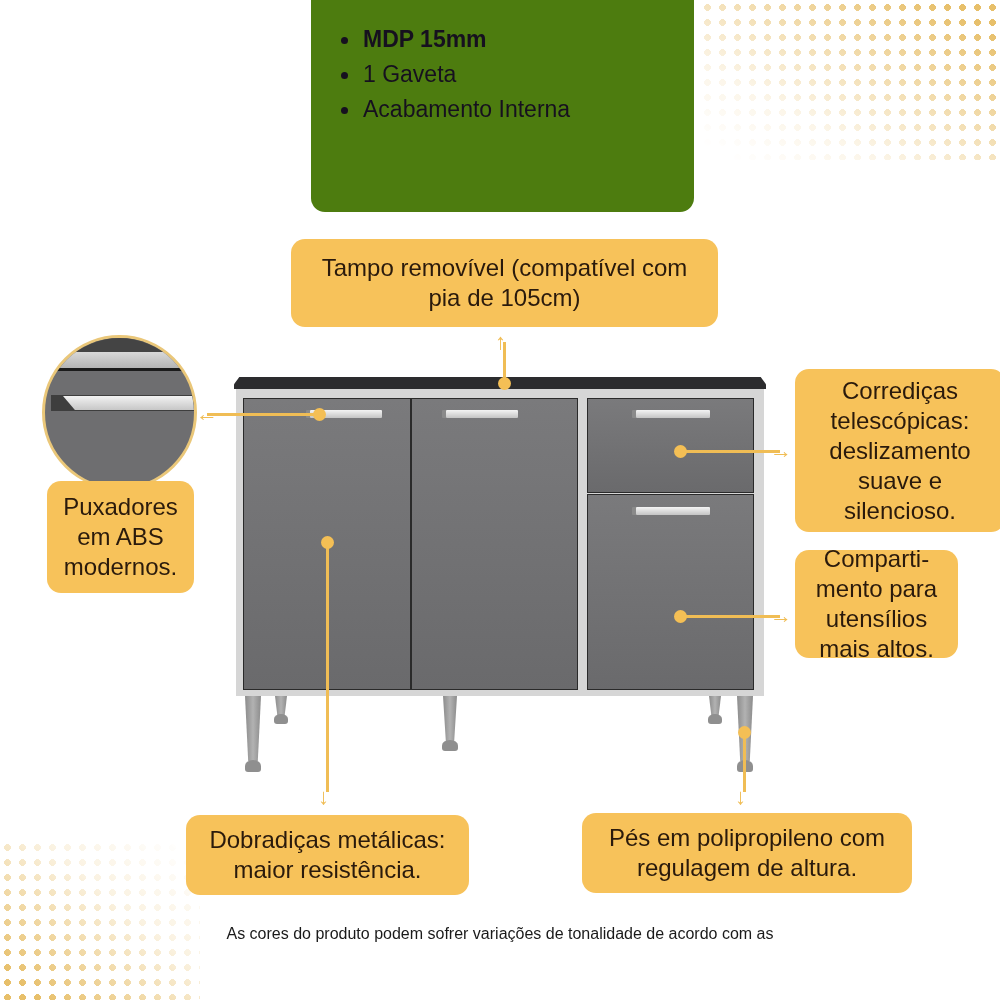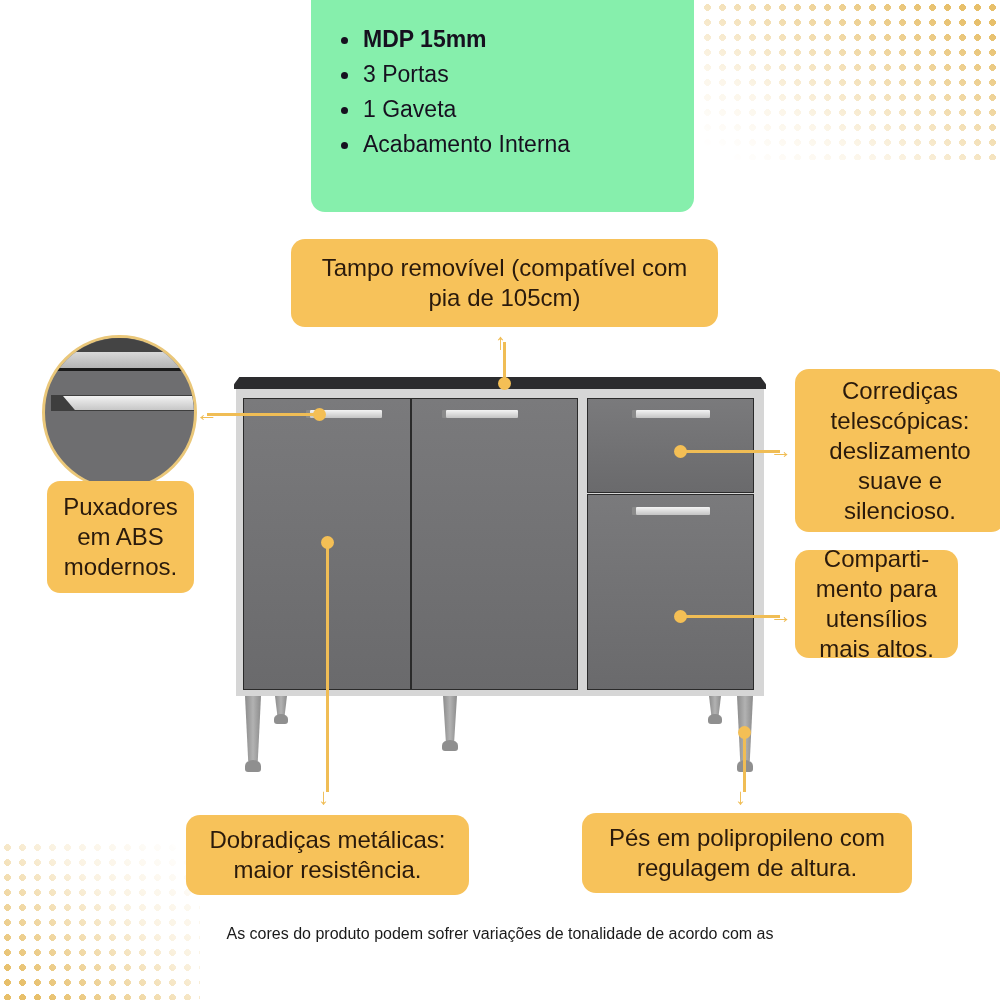--- a/index.html
+++ b/index.html
@@ -9,21 +9,21 @@
     background-image: radial-gradient(circle, #e7bf6a 3.2px, transparent 3.6px);
     background-size:15px 15px; 
     -webkit-mask-image: linear-gradient(to bottom left, #000 10%, rgba(0,0,0,0.15) 70%, transparent 95%);
     mask-image: linear-gradient(to bottom left, #000 10%, rgba(0,0,0,0.15) 70%, transparent 95%); }
   .dots-bl { position:absolute; left:0; top:840px; width:200px; height:160px;
     background-image: radial-gradient(circle, #e7bf6a 3.2px, transparent 3.6px);
     background-size:15px 15px;
     -webkit-mask-image: linear-gradient(to top right, #000 10%, rgba(0,0,0,0.2) 60%, transparent 95%);
     mask-image: linear-gradient(to top right, #000 10%, rgba(0,0,0,0.2) 60%, transparent 95%); }
 
-  .spec-box { position:absolute; left:311px; top:0; width:383px; height:212px; background:#86efac;
+  .spec-box { position:absolute; left:311px; top:0; width:383px; height:212px; background:#4d7c0f;
     border-radius:0 0 14px 14px; box-sizing:border-box; padding:22px 0 0 30px; }
   .spec-box ul { margin:0; padding:0; list-style:none; }
   .spec-box li { font-size:23px; line-height:35px; color:#16101f; position:relative; padding-left:22px; }
   .spec-box li::before { content:""; position:absolute; left:0; top:15px; width:7px; height:7px; border-radius:50%; background:#16101f; }
   .spec-box li.bold { font-weight:bold; }
 
   .callout { position:absolute; background:#f7c25a; border-radius:14px; color:#2a1a0c;
     text-align:center; box-sizing:border-box; display:flex; align-items:center; justify-content:center;
     font-size:24px; line-height:30px; }
   .callout span { white-space:pre-line; }
@@ -55,40 +55,39 @@
 </style>
 </head>
 <body>
 
 <div class="dots-tr"></div>
 <div class="dots-bl"></div>
 
 <div class="spec-box">
   <ul>
     <li class="bold">MDP 15mm</li>
-    <li>3 Portas</li>
     <li>1 Gaveta</li>
     <li>Acabamento Interna</li>
   </ul>
 </div>
 
 <div class="callout" style="left:291px;top:239px;width:427px;height:88px;">
   <span>Tampo removível (compatível com
 pia de 105cm)</span>
 </div>
 
 <div class="zoom-circle">
   <div class="zc-top"></div>
   <div class="zc-band"></div>
   <div class="zc-line"></div>
   <div class="zc-handle-shadow"></div>
   <div class="zc-handle"></div>
 </div>
 
-<div class="callout" style="left:47px;top:481px;width:147px;height:112px;border-radius:13px;">
+<div class="callout" style="left:47px;top:481px;width:147px;height:112px;">
   <span>Puxadores
 em ABS
 modernos.</span>
 </div>
 
 <div class="callout" style="left:795px;top:369px;width:210px;height:163px;">
   <span>Corrediças
 telescópicas:
 deslizamento
 suave e

